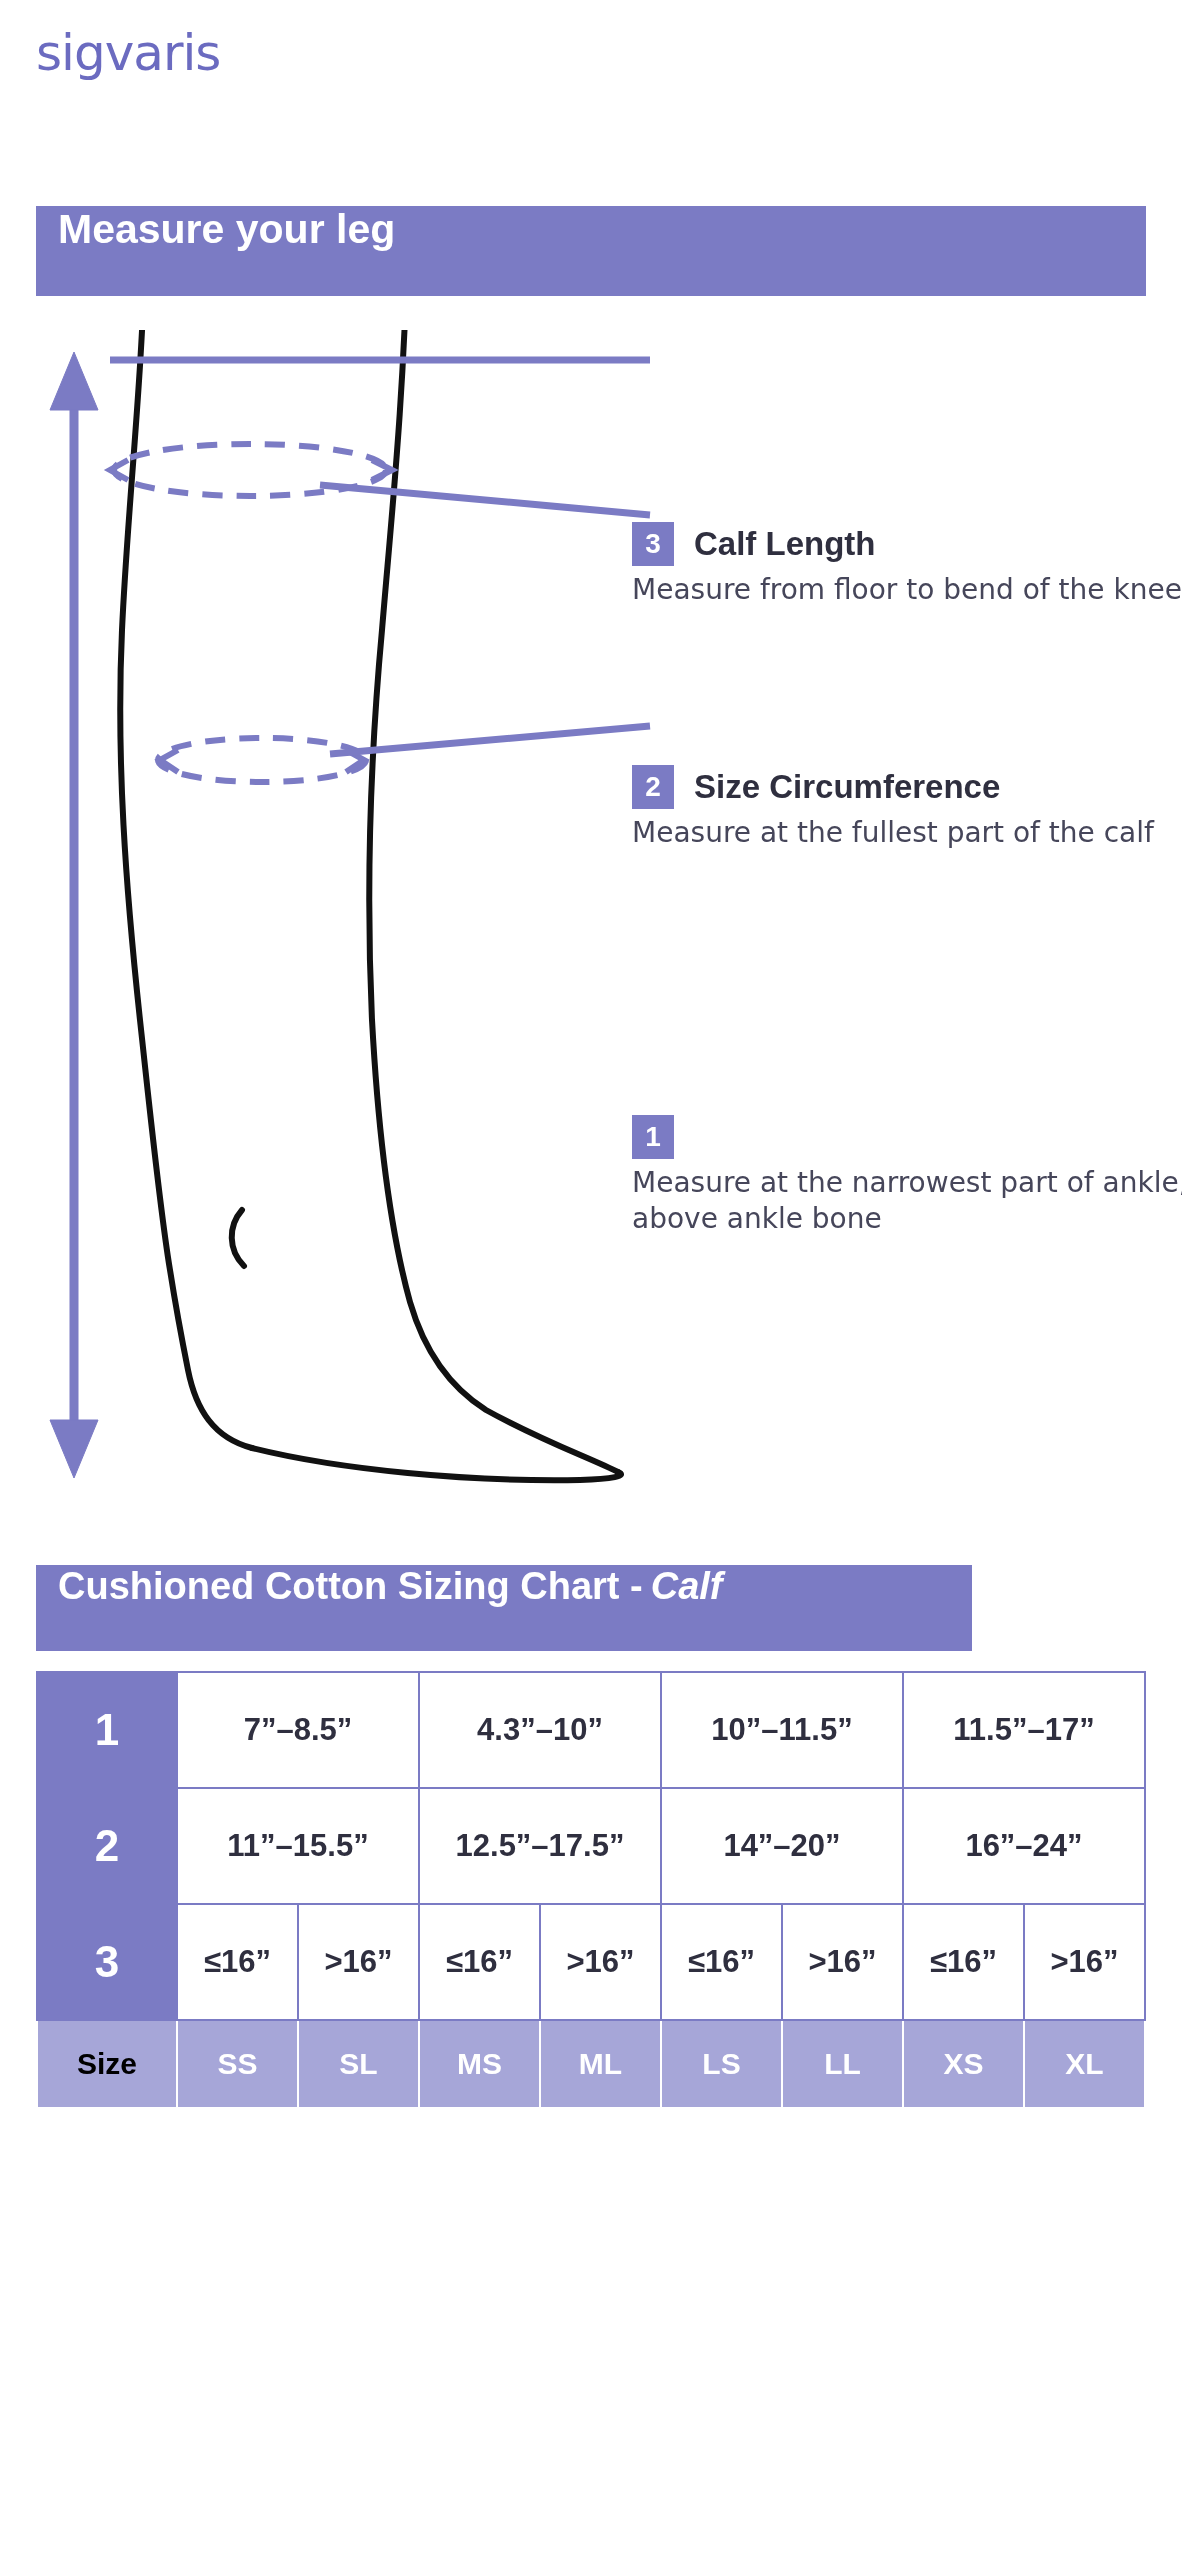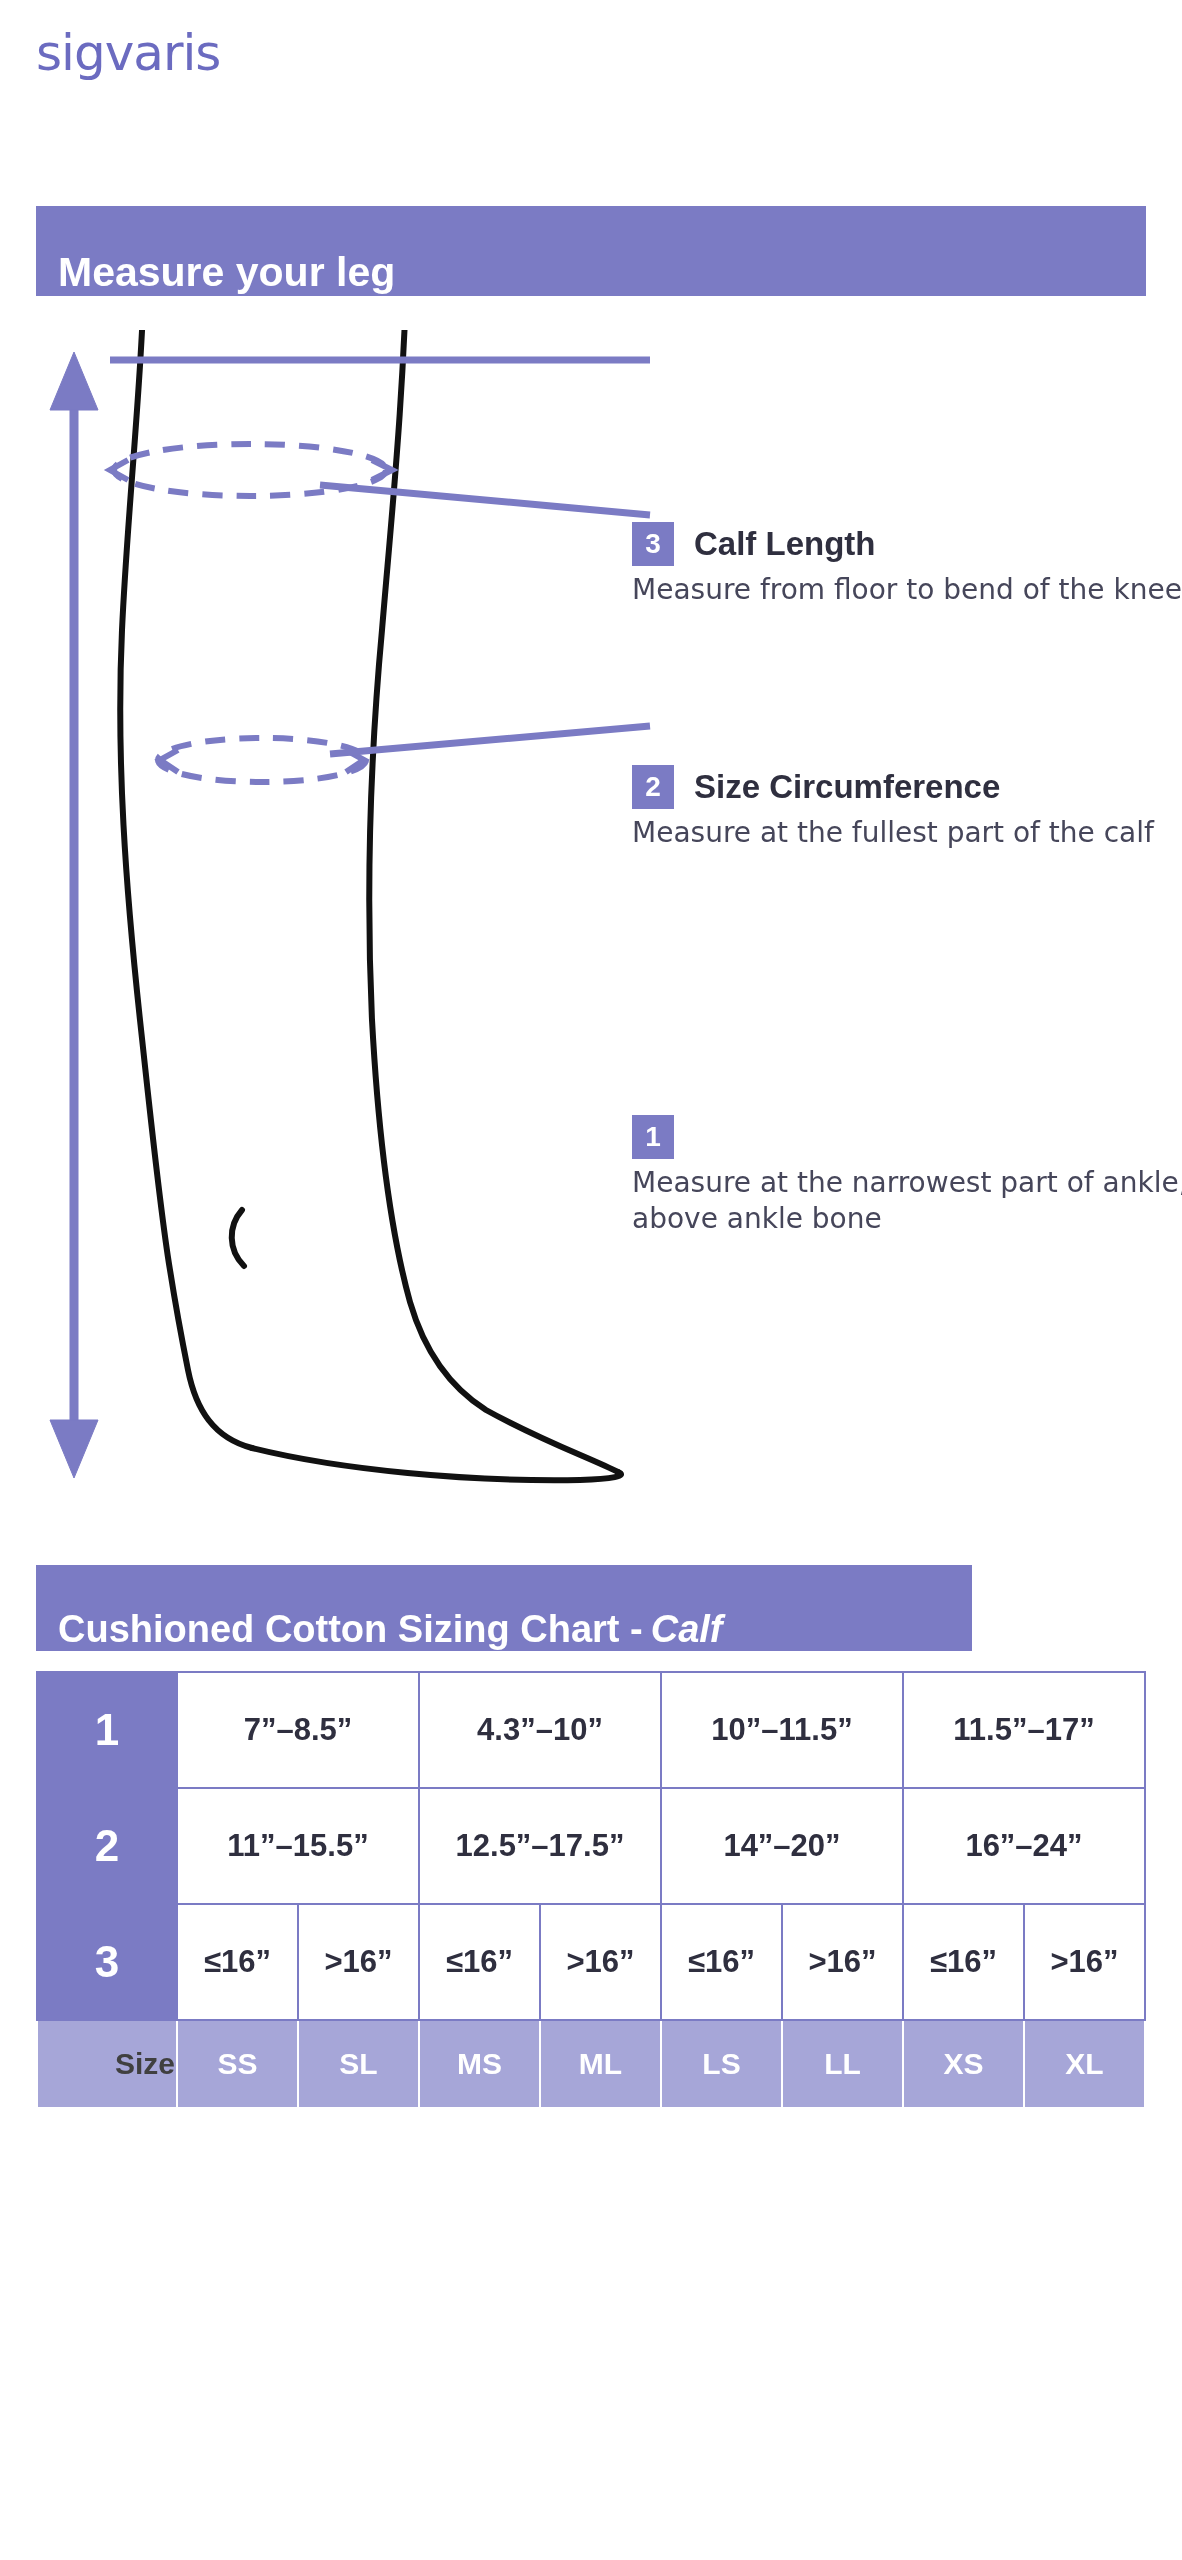--- a/index.html
+++ b/index.html
@@ -32,21 +32,21 @@
     color: #6b6bc0;
     font-family: "DejaVu Sans", sans-serif;
     font-weight: 400;
   }
   
   .bar {
     position: absolute;
     background: #7b7bc4;
     color: #ffffff;
     display: flex;
-    align-items: flex-end;
+    align-items: flex-start;
     font-weight: bold;
   }
   #measure-bar {
     left: 36px;
     top: 206px;
     width: 1110px;
     height: 90px;
     font-size: 41px;
     padding-left: 22px;
     box-sizing: border-box;
@@ -139,23 +139,22 @@
   }
   #sizing-table tr.size-row td {
     background: #a6a6d8;
     color: #ffffff;
     height: 84px;
     font-size: 30px;
     border-color: #ffffff;
   }
   #sizing-table tr.size-row td.rowlabel {
     background: #a6a6d8;
-    color: #404040;
+    color: #000000;
     font-size: 30px;
-    text-align: right;
   }
 </style>
 </head>
 <body>
 
 <div class="page">
 
   <div class="brand">sigvaris</div>
 
   <div class="bar" id="measure-bar">

